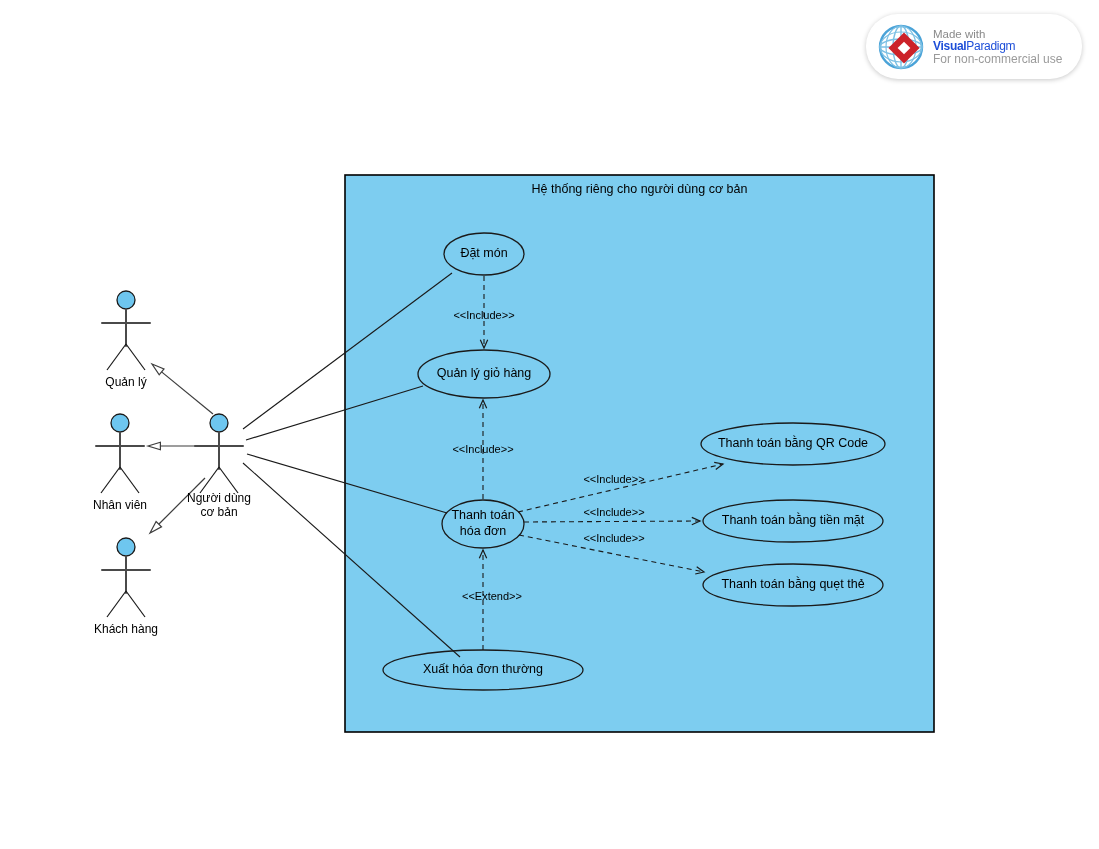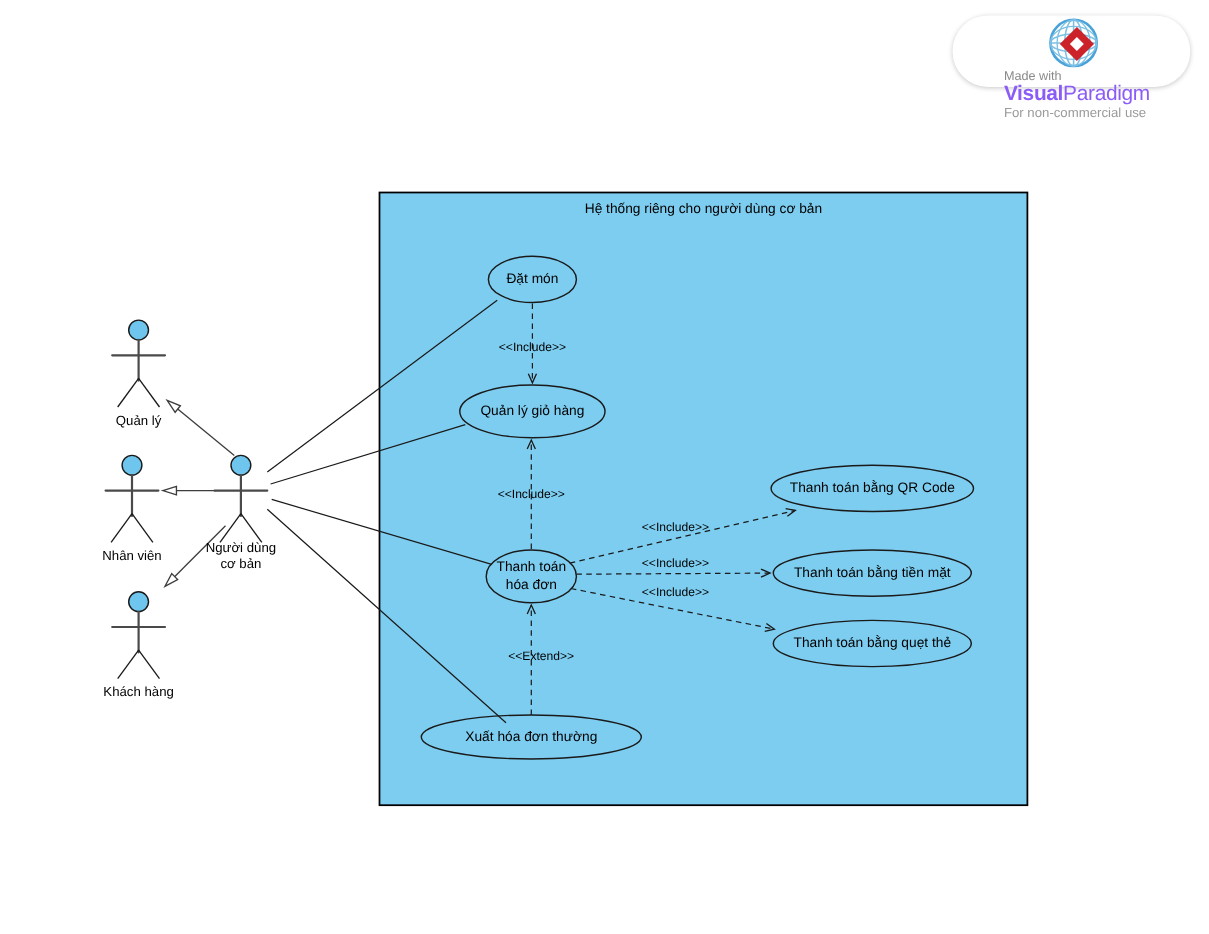--- a/index.html
+++ b/index.html
@@ -97,42 +97,41 @@
     top: 14px;
     width: 216px;
     height: 65px;
     background: #ffffff;
     border-radius: 32px;
     box-shadow: 0 1px 5px rgba(0,0,0,0.22);
     display: flex;
     align-items: center;
     padding-left: 10px;
     box-sizing: border-box;
-    flex-direction: column;
   }
   #vp-watermark .vp-logo {
     width: 50px;
     height: 50px;
     flex: 0 0 50px;
     margin-right: 7px;
   }
   #vp-watermark .vp-text {
     display: flex;
     flex-direction: column;
     justify-content: center;
     line-height: 1.05;
   }
   .vp-made {
     font-size: 11.5px;
     color: #8a8a8a;
     font-family: "Liberation Sans", sans-serif;
   }
   .vp-title {
-    font-size: 19px;
-    color: #8b5cf6;
+    font-size: 12px;
+    color: #1d4ed8;
     font-family: "Liberation Sans", sans-serif;
     letter-spacing: -0.3px;
   }
   .vp-title b { font-weight: bold; }
   .vp-title span.light { font-weight: normal; }
   .vp-sub {
     font-size: 12px;
     color: #9a9a9a;
     font-family: "Liberation Sans", sans-serif;
   }

